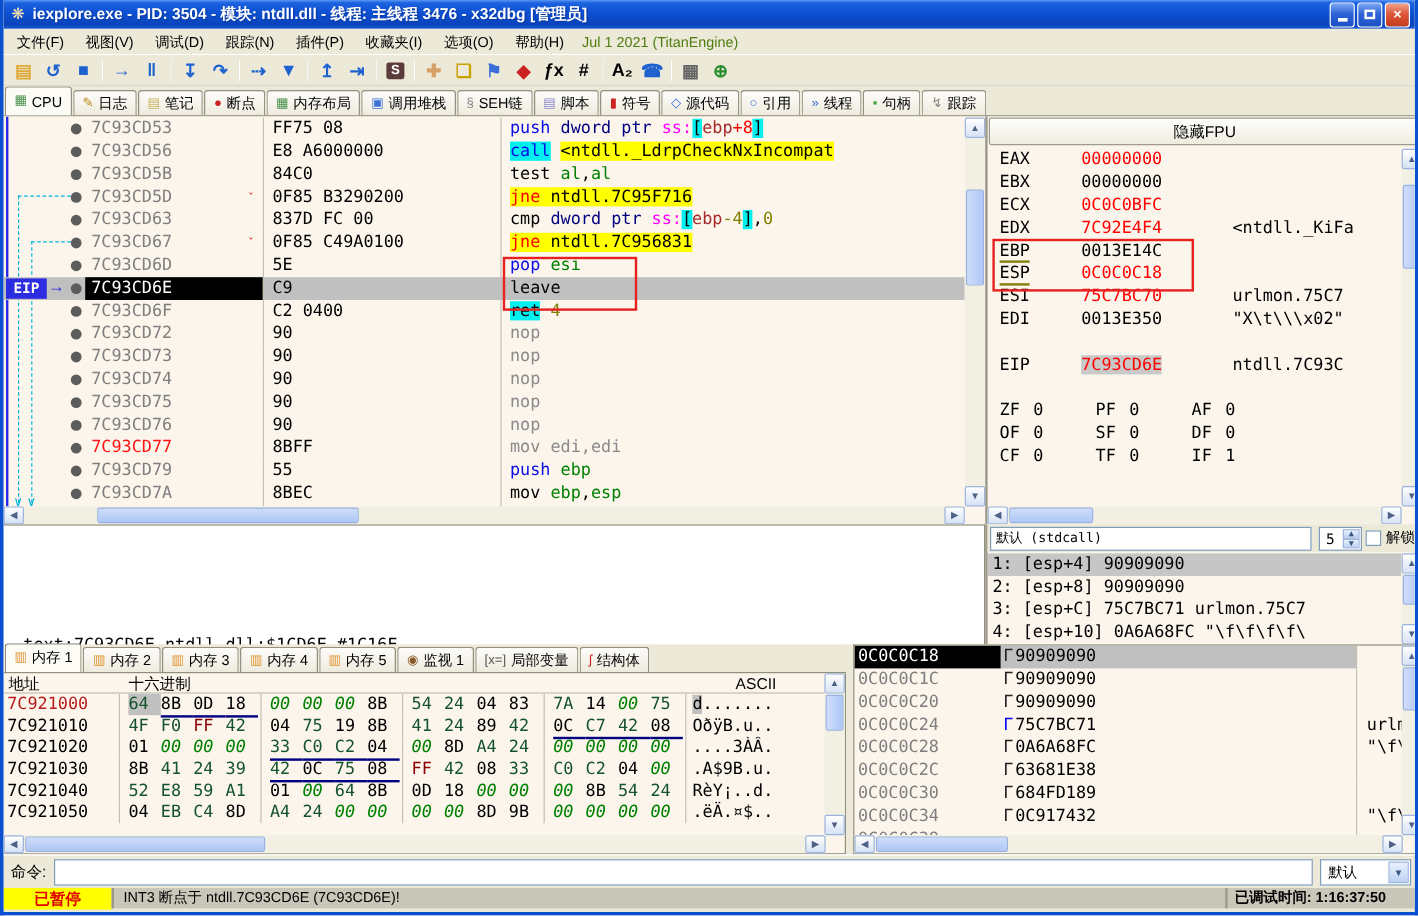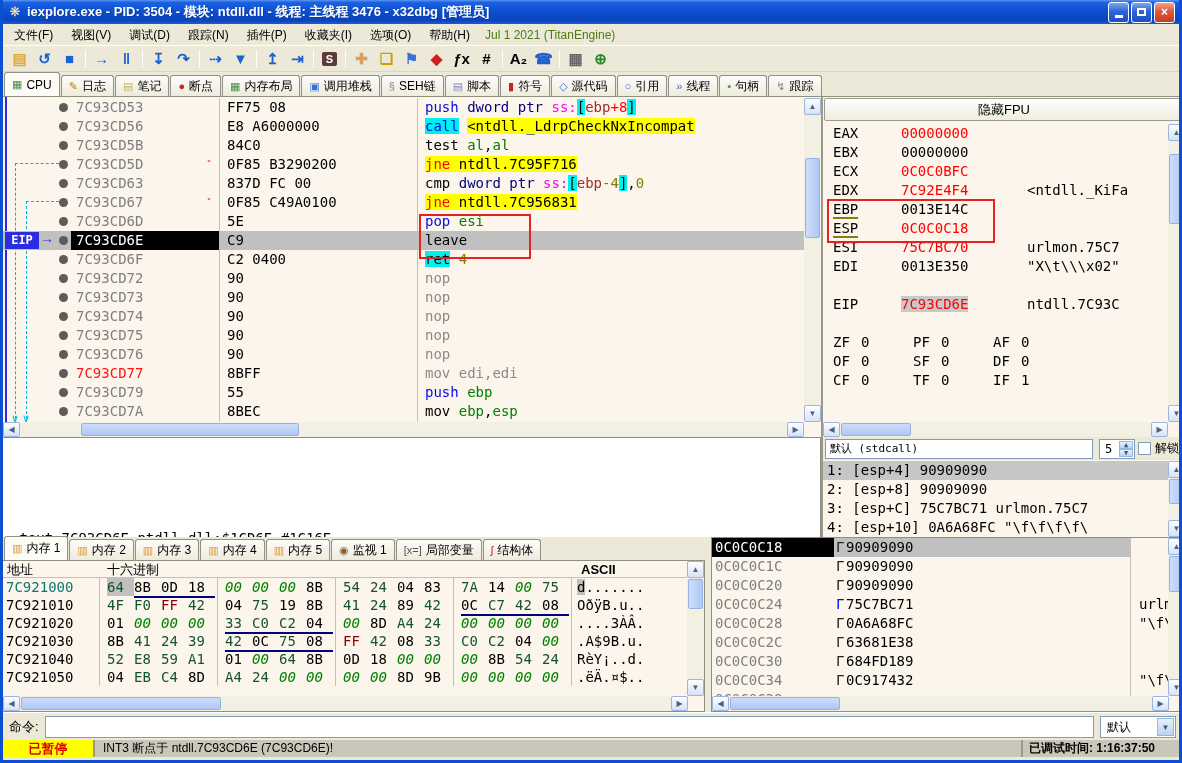--- a/index.html
+++ b/index.html
@@ -134,21 +134,21 @@
 .btabs { position:absolute; top:0; left:0; width:705px; height:23px; display:flex;
   align-items:flex-end; padding-left:1px; background:#ECE9D8; }
 .dump { position:absolute; top:23px; left:0; width:702px; bottom:0; background:#FBF5EC; border:1px solid #90907E; border-left:none; }
 .dhdr { position:absolute; top:0; left:0; right:16px; height:17px; border-bottom:1px solid #C4C0B2;
   font-size:13px; font-weight:bold; color:#000; }
 .dhdr span { position:absolute; top:0; line-height:17px; font-weight:normal; font-size:13px; }
 .dumprows { position:absolute; top:17px; left:0; right:16px; bottom:15px; overflow:hidden;
   font-family:"DejaVu Sans Mono",monospace; font-size:14px; }
 .dmrow { height:18px; line-height:18px; display:flex; white-space:pre; }
 .daddr { width:96px; flex:none; padding-left:3px; color:#000; }
-.daddr.red { color:#0f766e; }
+.daddr.red { color:#b91c1c; }
 .dgrp { width:118px; flex:none; border-left:1px solid #C4C0B2; padding-left:7px; }
 .byte { display:inline-block; width:27px; }
 .byte.ul { border-bottom:2px solid #000080; width:27px; }
 .bz { color:#008000;font-style:italic; } .bp2 { color:#14532d; } .bk { color:#000; } .bf { color:#8B0000; }
 .bsel { background:#C0C0C0; }
 .dascii { flex:1; border-left:1px solid #C4C0B2; padding-left:5px; overflow:hidden; }
 .splitter { position:absolute; top:0; bottom:0; left:702px; width:6px; background:#ECE9D8; }
 .stackp { position:absolute; top:0; left:708px; right:0; bottom:0; background:#FBF5EC; border:1px solid #90907E; border-right:none; }
 .stackrows { position:absolute; top:0; left:0; right:16px; bottom:15px; overflow:hidden;
   font-family:"DejaVu Sans Mono",monospace; font-size:14px; }
@@ -484,21 +484,21 @@
         <span class="tab">
           <span class="ticon" style="color: rgb(204, 34, 34);">ʃ</span>
           <span>结构体</span>
         </span>
       </div>
 
     <div class="dump pane">
       <div class="dhdr">
         <span style="left:4px;">地址</span>
         <span style="left:104px;">十六进制</span>
-        <span style="left:578px;font-weight:bold;">ASCII</span>
+        <span style="left:610px;">ASCII</span>
       </div>
       <div class="dumprows" id="dumprows">
           <div class="dmrow"><span class="daddr red">7C921000</span><span class="dgrp"><span class="byte bp2 bsel">64</span><span class="byte bk ul">8B</span><span class="byte bk ul">0D</span><span class="byte bk ul">18</span></span><span class="dgrp"><span class="byte bz">00</span><span class="byte bz">00</span><span class="byte bz">00</span><span class="byte bk">8B</span></span><span class="dgrp"><span class="byte bp2">54</span><span class="byte bp2">24</span><span class="byte bk">04</span><span class="byte bk">83</span></span><span class="dgrp"><span class="byte bp2">7A</span><span class="byte bk">14</span><span class="byte bz">00</span><span class="byte bp2">75</span></span><span class="dascii"><span class="bsel">d</span>.......</span></div>
           <div class="dmrow"><span class="daddr">7C921010</span><span class="dgrp"><span class="byte bp2">4F</span><span class="byte bp2">F0</span><span class="byte bf">FF</span><span class="byte bp2">42</span></span><span class="dgrp"><span class="byte bk">04</span><span class="byte bp2">75</span><span class="byte bk">19</span><span class="byte bk">8B</span></span><span class="dgrp"><span class="byte bp2">41</span><span class="byte bp2">24</span><span class="byte bk">89</span><span class="byte bp2">42</span></span><span class="dgrp"><span class="byte bk ul">0C</span><span class="byte bp2 ul">C7</span><span class="byte bp2 ul">42</span><span class="byte bk ul">08</span></span><span class="dascii">OðÿB.u..</span></div>
           <div class="dmrow"><span class="daddr">7C921020</span><span class="dgrp"><span class="byte bk">01</span><span class="byte bz">00</span><span class="byte bz">00</span><span class="byte bz">00</span></span><span class="dgrp"><span class="byte bp2 ul">33</span><span class="byte bp2 ul">C0</span><span class="byte bp2 ul">C2</span><span class="byte bk ul">04</span></span><span class="dgrp"><span class="byte bz">00</span><span class="byte bk">8D</span><span class="byte bp2">A4</span><span class="byte bp2">24</span></span><span class="dgrp"><span class="byte bz">00</span><span class="byte bz">00</span><span class="byte bz">00</span><span class="byte bz">00</span></span><span class="dascii">....3ÀÂ.</span></div>
           <div class="dmrow"><span class="daddr">7C921030</span><span class="dgrp"><span class="byte bk">8B</span><span class="byte bp2">41</span><span class="byte bp2">24</span><span class="byte bp2">39</span></span><span class="dgrp"><span class="byte bp2 ul">42</span><span class="byte bk ul">0C</span><span class="byte bp2 ul">75</span><span class="byte bk ul">08</span></span><span class="dgrp"><span class="byte bf">FF</span><span class="byte bp2">42</span><span class="byte bk">08</span><span class="byte bp2">33</span></span><span class="dgrp"><span class="byte bp2">C0</span><span class="byte bp2">C2</span><span class="byte bk">04</span><span class="byte bz">00</span></span><span class="dascii">.A$9B.u.</span></div>
           <div class="dmrow"><span class="daddr">7C921040</span><span class="dgrp"><span class="byte bp2">52</span><span class="byte bp2">E8</span><span class="byte bp2">59</span><span class="byte bp2">A1</span></span><span class="dgrp"><span class="byte bk">01</span><span class="byte bz">00</span><span class="byte bp2">64</span><span class="byte bk">8B</span></span><span class="dgrp"><span class="byte bk">0D</span><span class="byte bk">18</span><span class="byte bz">00</span><span class="byte bz">00</span></span><span class="dgrp"><span class="byte bz">00</span><span class="byte bk">8B</span><span class="byte bp2">54</span><span class="byte bp2">24</span></span><span class="dascii">RèY¡..d.</span></div>
           <div class="dmrow"><span class="daddr">7C921050</span><span class="dgrp"><span class="byte bk">04</span><span class="byte bp2">EB</span><span class="byte bp2">C4</span><span class="byte bk">8D</span></span><span class="dgrp"><span class="byte bp2">A4</span><span class="byte bp2">24</span><span class="byte bz">00</span><span class="byte bz">00</span></span><span class="dgrp"><span class="byte bz">00</span><span class="byte bz">00</span><span class="byte bk">8D</span><span class="byte bk">9B</span></span><span class="dgrp"><span class="byte bz">00</span><span class="byte bz">00</span><span class="byte bz">00</span><span class="byte bz">00</span></span><span class="dascii">.ëÄ.¤$..</span></div>
         </div>
       <div class="sb sbv" style="right:0; top:0; bottom:15px;">

